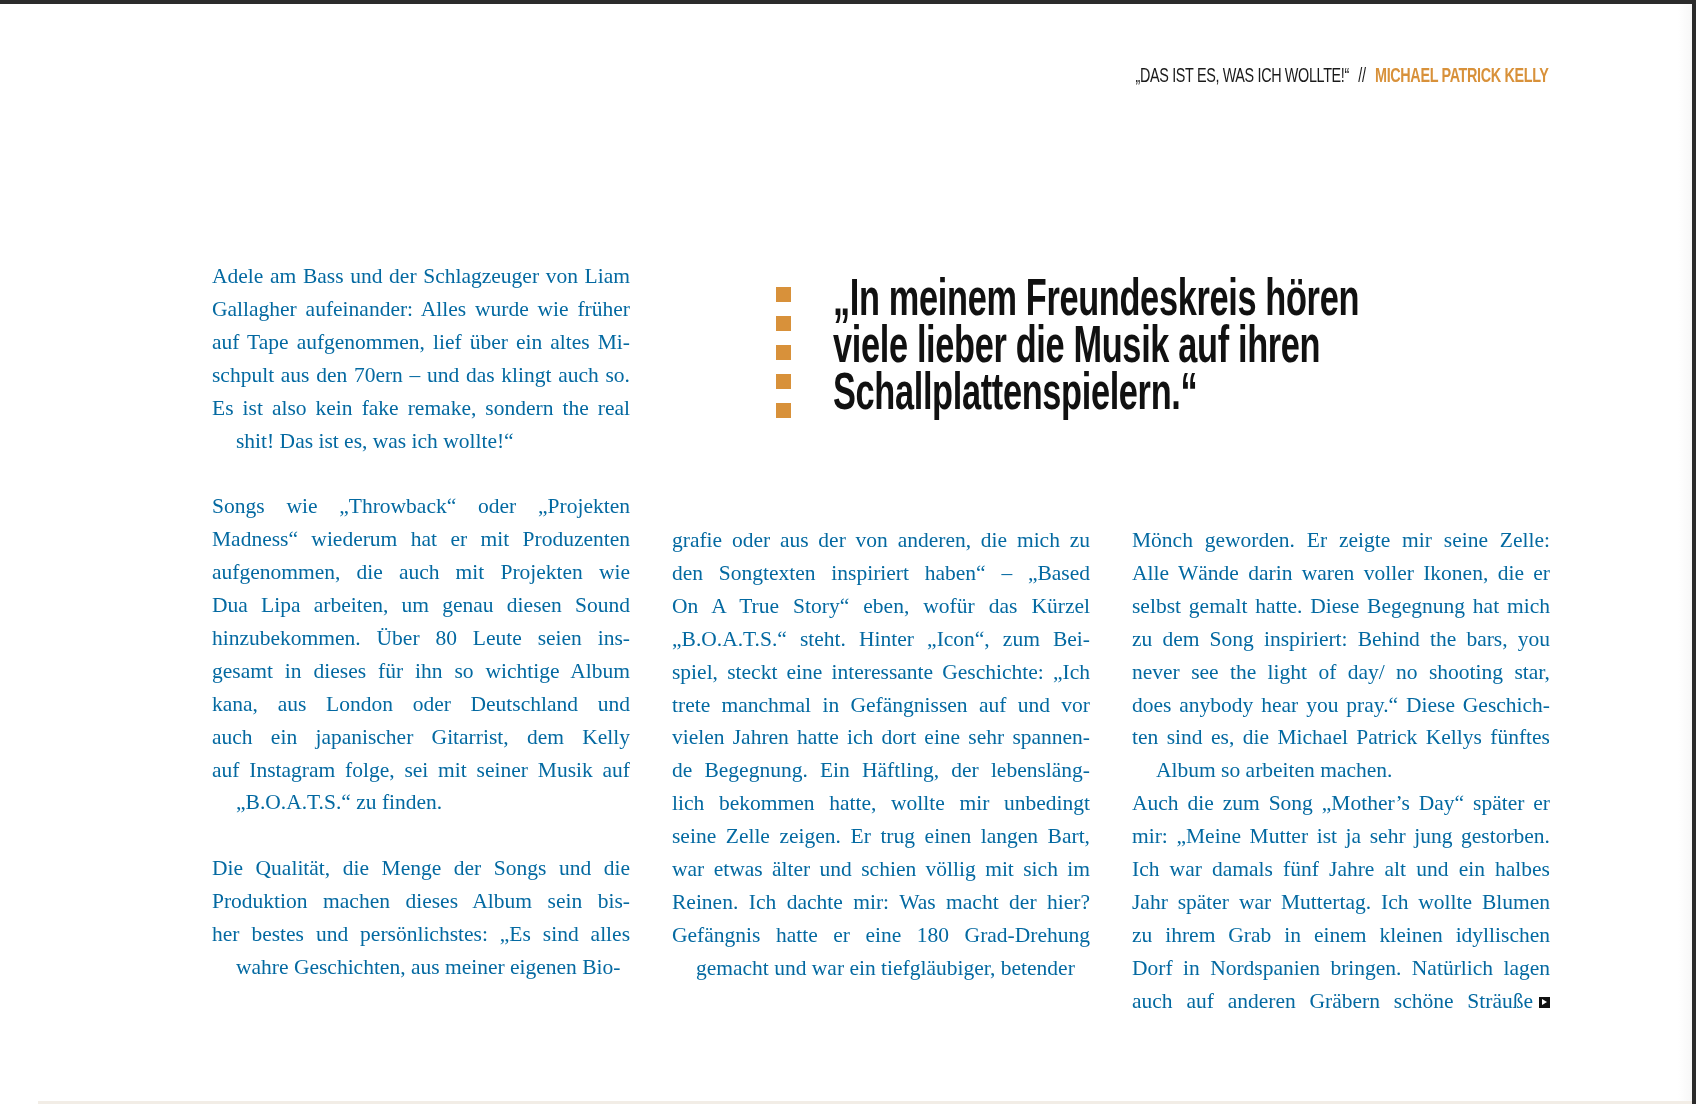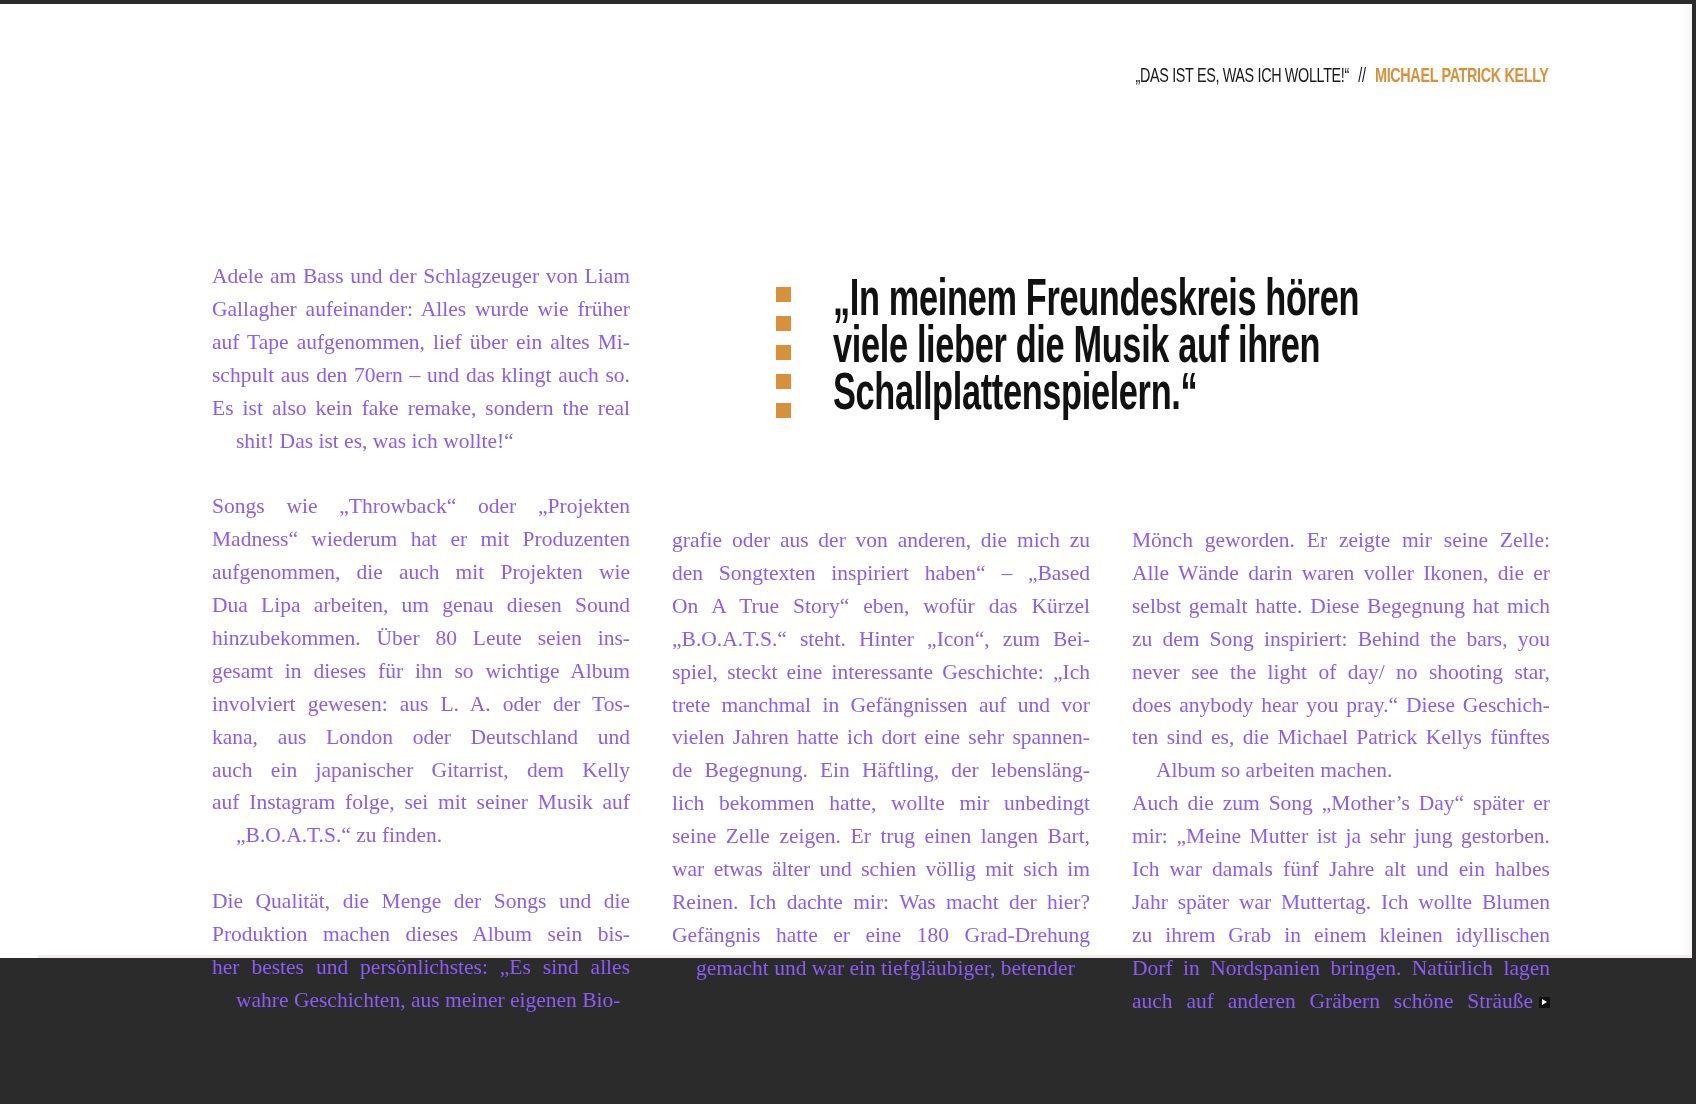--- a/index.html
+++ b/index.html
@@ -2,21 +2,21 @@
 <html><head>
 <meta charset="utf-8">
 <style>
   html, body { margin:0; padding:0; }
   body {
     width:1696px; height:1104px; position:relative; overflow:hidden;
     background:#2b2b2b;
     font-family:"Liberation Serif","DejaVu Serif",serif;
   }
   .page {
-    position:absolute; left:0; top:4px; width:1692px; height:954px;
+    position:absolute; left:0; top:4px; width:1692px; height:1100px;
     background:#ffffff;
   }
   .page-shade {
     position:absolute; top:0; right:0; width:14px; height:100%;
     background:linear-gradient(to right, #ffffff, #f7f7f7);
   }
   .page-bottom {
     position:absolute; left:38px; right:0; bottom:0; height:3px; background:#f2ede6;
   }
   .running-head {
@@ -40,21 +40,21 @@
     position:absolute; left:57px; top:0; width:1000px;
     font-family:"Liberation Sans","DejaVu Sans",sans-serif;
     font-weight:bold; font-size:52px; line-height:47px; color:#111;
     transform:scaleX(0.66); transform-origin:left top;
     letter-spacing:-0.5px;
   }
   .pq-text div { white-space:nowrap; }
 
   .col {
     position:absolute; width:418px;
-    font-size:21.5px; line-height:32.9px; color:#8b5cf6;
+    font-size:21.5px; line-height:32.9px; color:#0369a1;
     text-align:justify; hyphens:manual;
   }
   .col p { margin:0; }
   .col .gap { height:32.9px; }
   .line { display:block; text-align:justify; text-align-last:justify; white-space:nowrap; }
   .line.last { text-align-last:left;margin-left:24px; }
   .col1 { left:212px; top:256px; }
   .col2 { left:672px; top:520px; }
   .col3 { left:1132px; top:520px; }
   .end-mark {
@@ -104,21 +104,20 @@
         <span class="line last">shit! Das ist es, was ich wollte!“</span>
       </p>
       <div class="gap"></div>
       <p>
         <span class="line">Songs wie „Throwback“ oder „Projekten</span>
         <span class="line">Madness“ wiederum hat er mit Produzenten</span>
         <span class="line">aufgenommen, die auch mit Projekten wie</span>
         <span class="line">Dua Lipa arbeiten, um genau diesen Sound</span>
         <span class="line">hinzubekommen. Über 80 Leute seien ins-</span>
         <span class="line">gesamt in dieses für ihn so wichtige Album</span>
-        <span class="line">involviert gewesen: aus L. A. oder der Tos-</span>
         <span class="line">kana, aus London oder Deutschland und</span>
         <span class="line">auch ein japanischer Gitarrist, dem Kelly</span>
         <span class="line">auf Instagram folge, sei mit seiner Musik auf</span>
         <span class="line last">„B.O.A.T.S.“ zu finden.</span>
       </p>
       <div class="gap"></div>
       <p>
         <span class="line">Die Qualität, die Menge der Songs und die</span>
         <span class="line">Produktion machen dieses Album sein bis-</span>
         <span class="line">her bestes und persönlichstes: „Es sind alles</span>

